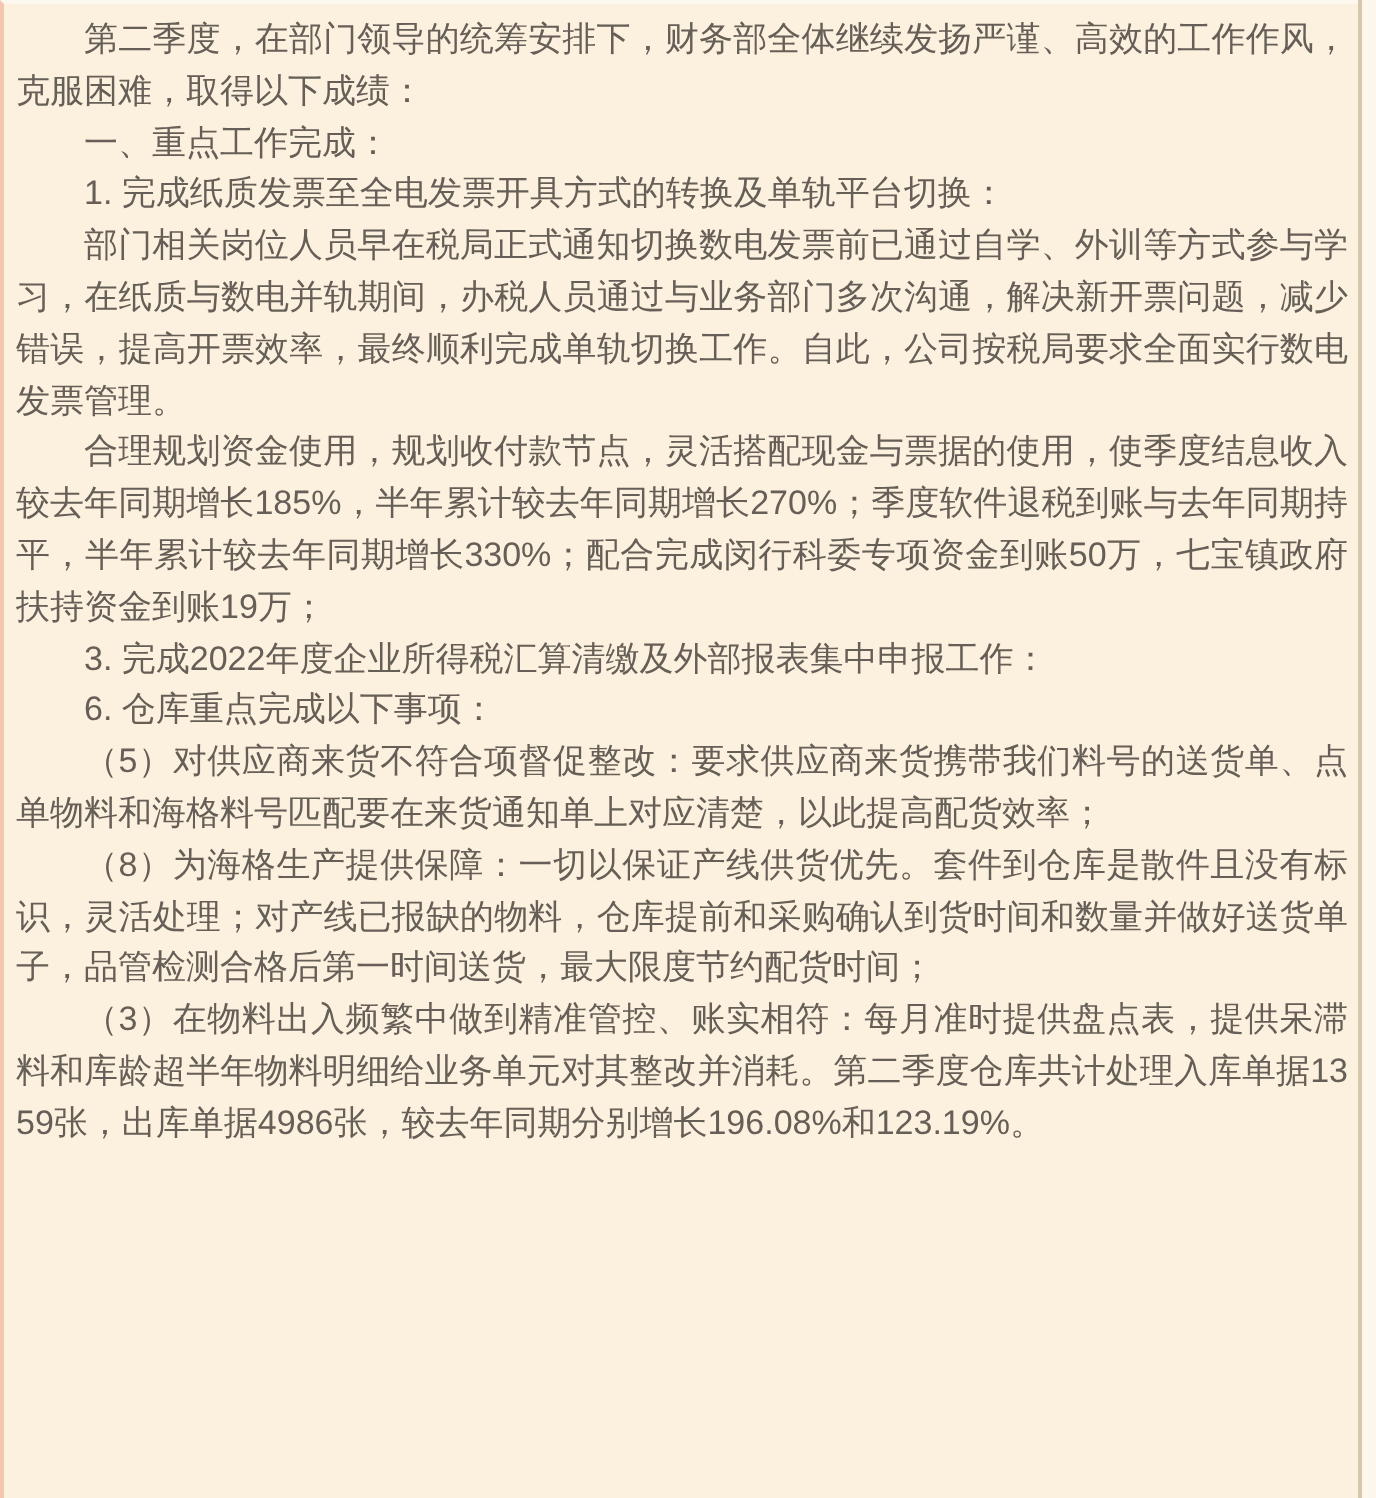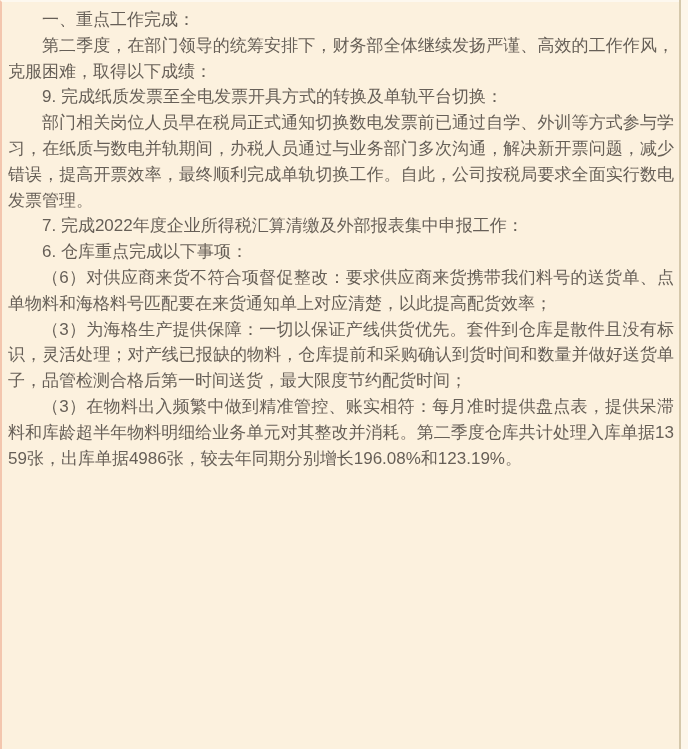--- a/index.html
+++ b/index.html
@@ -48,25 +48,26 @@
     top: 0;
     width: 7px;
     height: 749px;
     background: #fdf6ea;
   }
 </style>
 </head>
 <body>
 
 <div class="doc-pane">
+  <p class="line">第二季度，在部门领导的统筹安排下，财务部全体继续发扬严谨、高效的工作作风，克服困难，取得以下成绩：</p>
   <p class="line">一、重点工作完成：</p>
-  <p class="line">第二季度，在部门领导的统筹安排下，财务部全体继续发扬严谨、高效的工作作风，克服困难，取得以下成绩：</p>
-  <p class="line">9. 完成纸质发票至全电发票开具方式的转换及单轨平台切换：</p>
+  <p class="line">1. 完成纸质发票至全电发票开具方式的转换及单轨平台切换：</p>
   <p class="line">部门相关岗位人员早在税局正式通知切换数电发票前已通过自学、外训等方式参与学习，在纸质与数电并轨期间，办税人员通过与业务部门多次沟通，解决新开票问题，减少错误，提高开票效率，最终顺利完成单轨切换工作。自此，公司按税局要求全面实行数电发票管理。</p>
-  <p class="line">7. 完成2022年度企业所得税汇算清缴及外部报表集中申报工作：</p>
+  <p class="line">合理规划资金使用，规划收付款节点，灵活搭配现金与票据的使用，使季度结息收入较去年同期增长185%，半年累计较去年同期增长270%；季度软件退税到账与去年同期持平，半年累计较去年同期增长330%；配合完成闵行科委专项资金到账50万，七宝镇政府扶持资金到账19万；</p>
+  <p class="line">3. 完成2022年度企业所得税汇算清缴及外部报表集中申报工作：</p>
   <p class="line">6. 仓库重点完成以下事项：</p>
-  <p class="line">（6）对供应商来货不符合项督促整改：要求供应商来货携带我们料号的送货单、点单物料和海格料号匹配要在来货通知单上对应清楚，以此提高配货效率；</p>
-  <p class="line">（3）为海格生产提供保障：一切以保证产线供货优先。套件到仓库是散件且没有标识，灵活处理；对产线已报缺的物料，仓库提前和采购确认到货时间和数量并做好送货单子，品管检测合格后第一时间送货，最大限度节约配货时间；</p>
+  <p class="line">（5）对供应商来货不符合项督促整改：要求供应商来货携带我们料号的送货单、点单物料和海格料号匹配要在来货通知单上对应清楚，以此提高配货效率；</p>
+  <p class="line">（8）为海格生产提供保障：一切以保证产线供货优先。套件到仓库是散件且没有标识，灵活处理；对产线已报缺的物料，仓库提前和采购确认到货时间和数量并做好送货单子，品管检测合格后第一时间送货，最大限度节约配货时间；</p>
   <p class="line">（3）在物料出入频繁中做到精准管控、账实相符：每月准时提供盘点表，提供呆滞料和库龄超半年物料明细给业务单元对其整改并消耗。第二季度仓库共计处理入库单据1359张，出库单据4986张，较去年同期分别增长196.08%和123.19%。</p>
 </div>
 
 <div class="pane-divider"></div>
 <div class="right-gutter"></div>
 
 </body></html>

